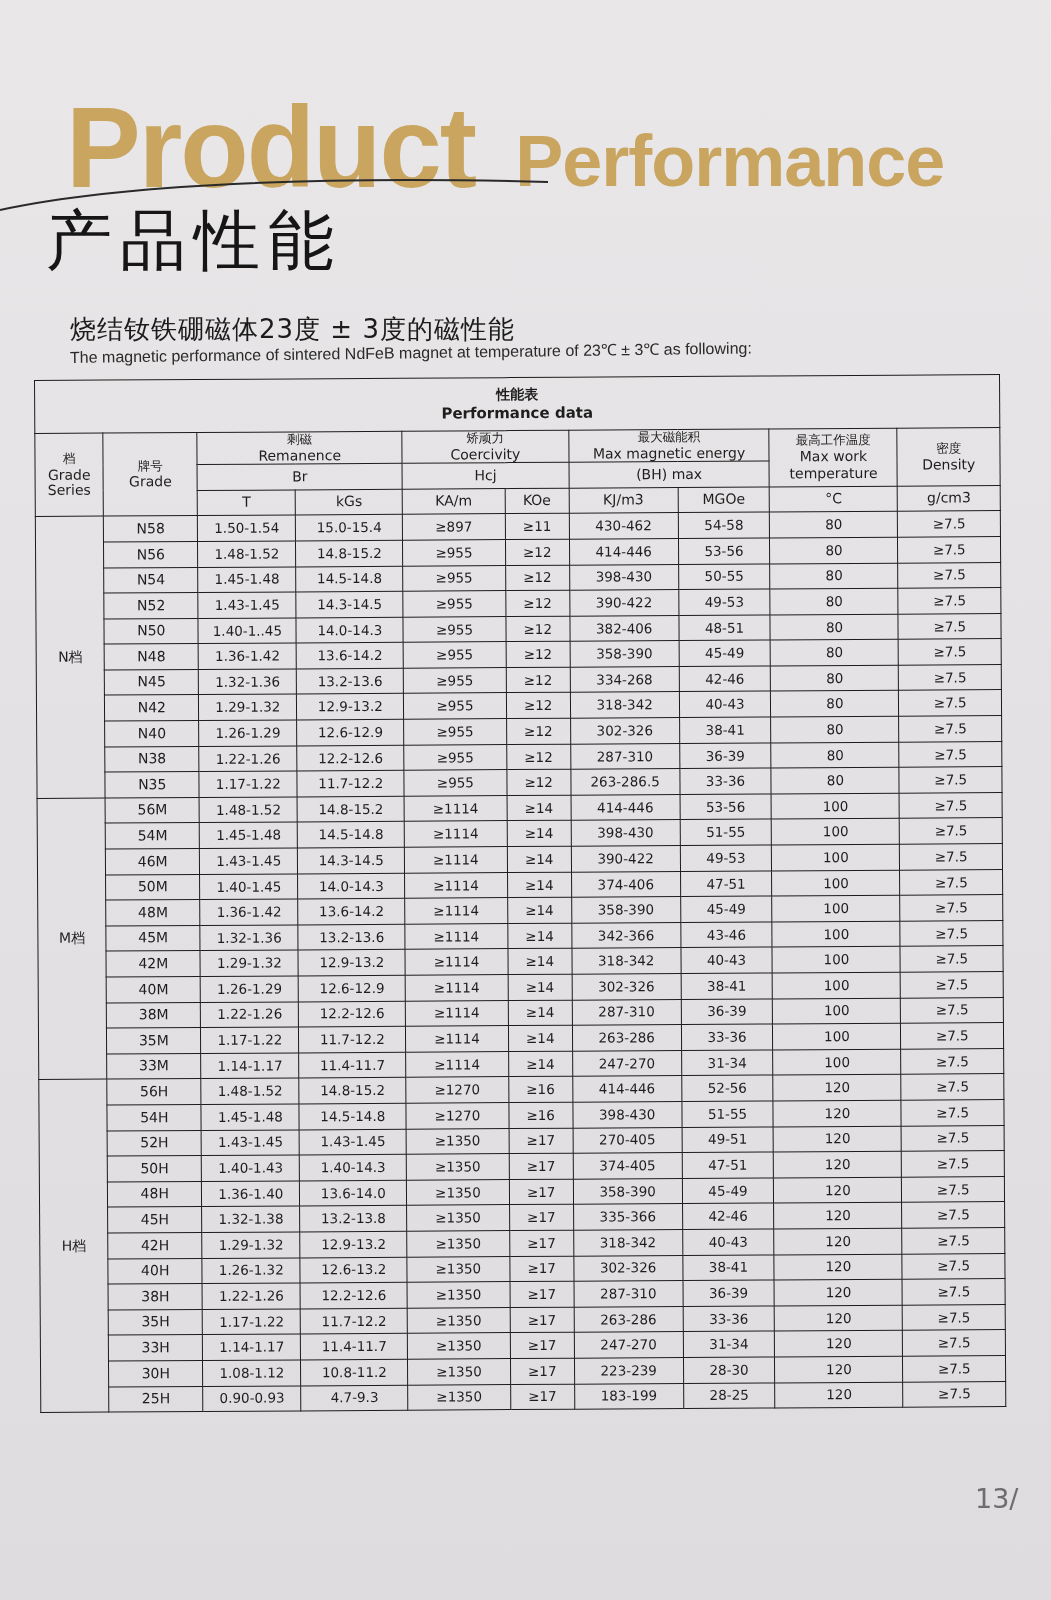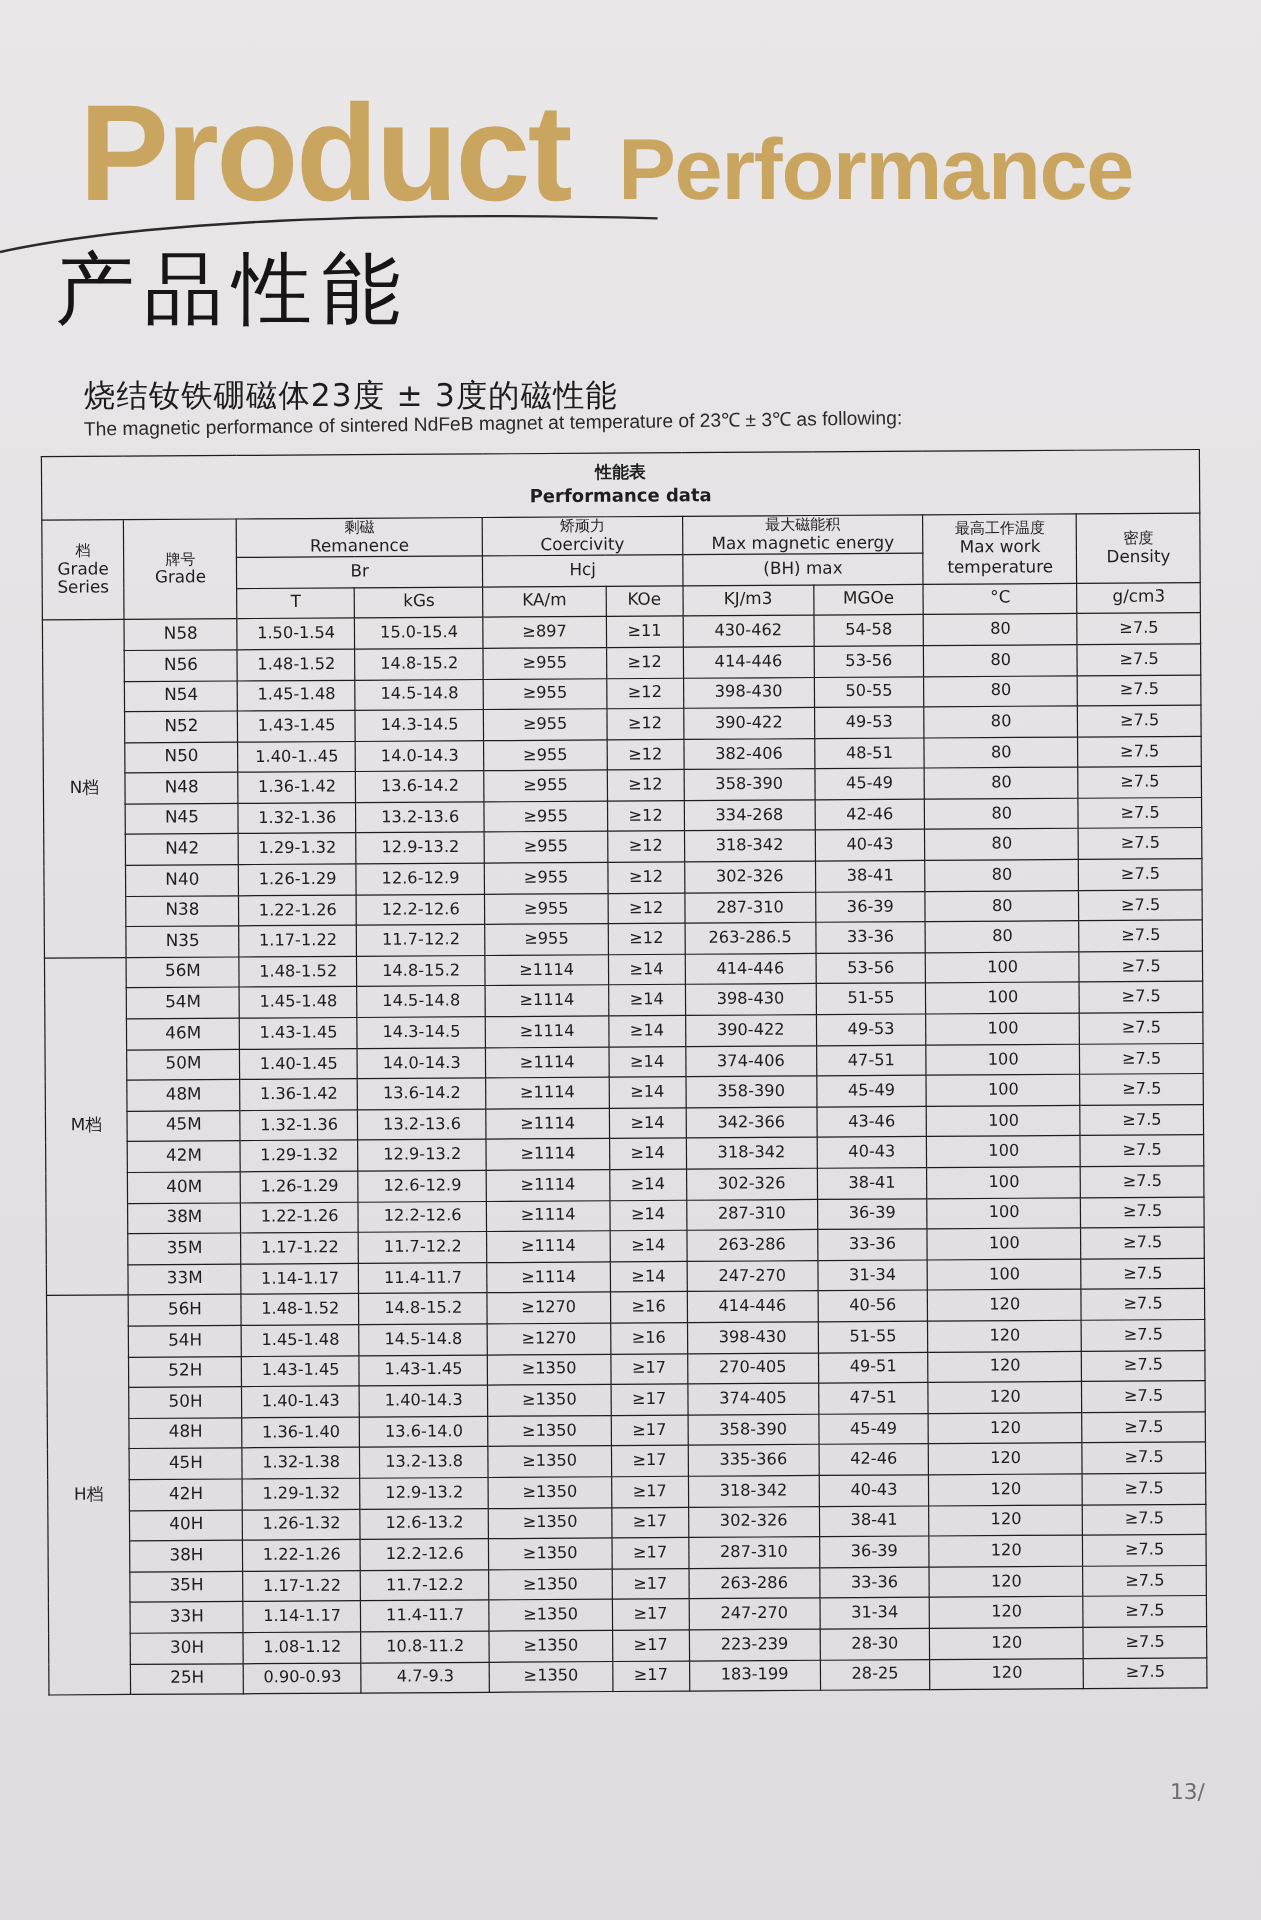--- a/index.html
+++ b/index.html
@@ -4,21 +4,21 @@
 <style>
   html, body { margin: 0; padding: 0; }
   body {
     width: 1051px; height: 1600px; overflow: hidden;
     background: linear-gradient(180deg, #e9e7e8 0%, #e4e2e4 40%, #dedcde 100%);
     font-family: "DejaVu Sans", sans-serif;
     color: #1b1b1b;
     position: relative;
   }
   .hero-title {
-    position: absolute; left: 66px; top: 72px;
+    position: absolute; left: 66px; top: 92px;
     font-family: "Liberation Sans", sans-serif; font-weight: bold;
     color: #c9a55f; letter-spacing: -2px; white-space: nowrap;
   }
   .hero-title .w1 { font-size: 112px; line-height: 1; display: inline-block; transform: scaleY(1.02); }
   .hero-title .w2 { font-size: 72px; line-height: 1; margin-left: 40px; display: inline-block; letter-spacing: -1px; }
   .swoosh { position: absolute; left: 0; top: 170px; }
   .cn-title {
     position: absolute; left: 46px; top: 196px;
     font-size: 66px; letter-spacing: 8px; color: #161616; font-weight: normal;
   }
@@ -59,21 +59,21 @@
   .col-t { width: 92px; }
   .col-kgs { width: 100px; }
   .col-ka { width: 96px; }
   .col-koe { width: 60px; }
   .col-kj { width: 102px; }
   .col-mgoe { width: 86px; }
   .col-temp { width: 120px; }
   .col-dens { width: 96px; }
   .page-num {
     position: absolute; left: 975px; top: 1483px;
-    font-family: "DejaVu Sans", sans-serif; font-size: 18px; color: #6d6d6d;
+    font-family: "DejaVu Sans", sans-serif; font-size: 27px; color: #6d6d6d;
   }
 </style>
 </head>
 <body>
 
 <div class="hero-title">
   <span class="w1">Product</span><span class="w2">Performance</span>
 </div>
 
 <svg class="swoosh" width="560" height="50" viewBox="0 0 560 50">
@@ -399,21 +399,21 @@
           <td>≥7.5</td>
         </tr>
         <tr>
           <td class="series-cell" rowspan="13">H档</td>
           <td class="grade-cell">56H</td>
           <td>1.48-1.52</td>
           <td>14.8-15.2</td>
           <td>≥1270</td>
           <td>≥16</td>
           <td>414-446</td>
-          <td>40-56</td>
+          <td>52-56</td>
           <td>120</td>
           <td>≥7.5</td>
         </tr>
         <tr>
           <td class="grade-cell">54H</td>
           <td>1.45-1.48</td>
           <td>14.5-14.8</td>
           <td>≥1270</td>
           <td>≥16</td>
           <td>398-430</td>

